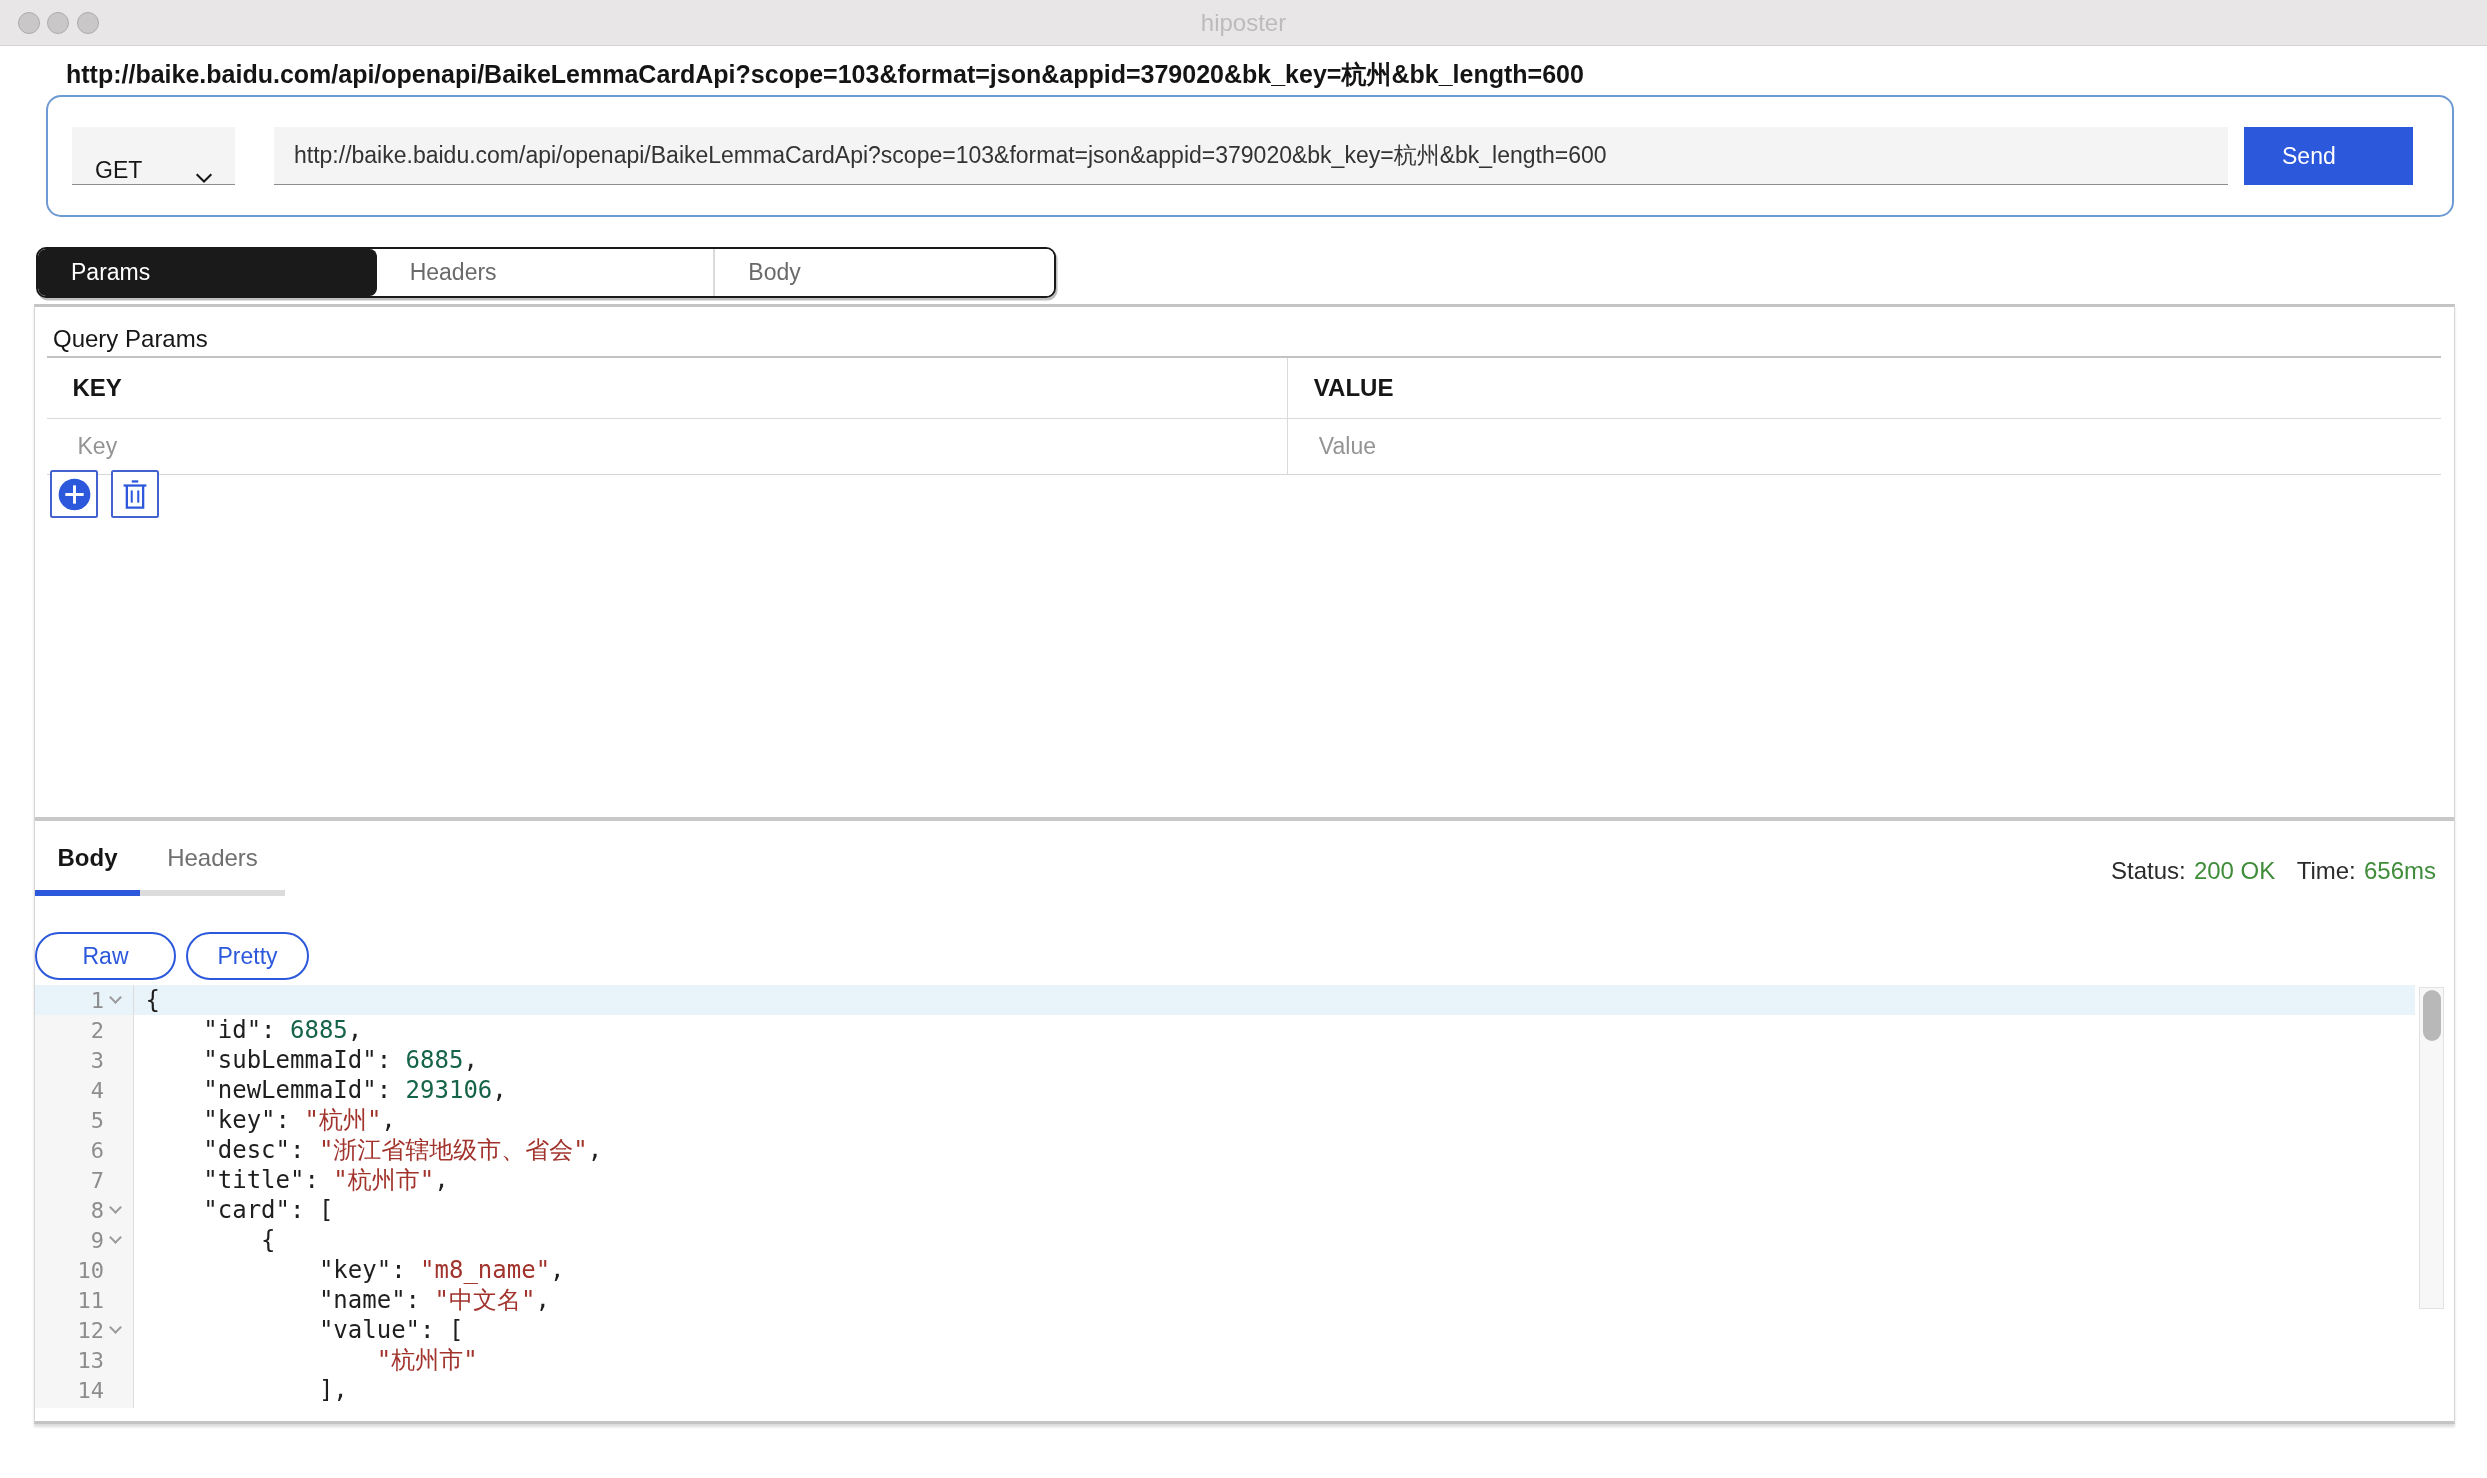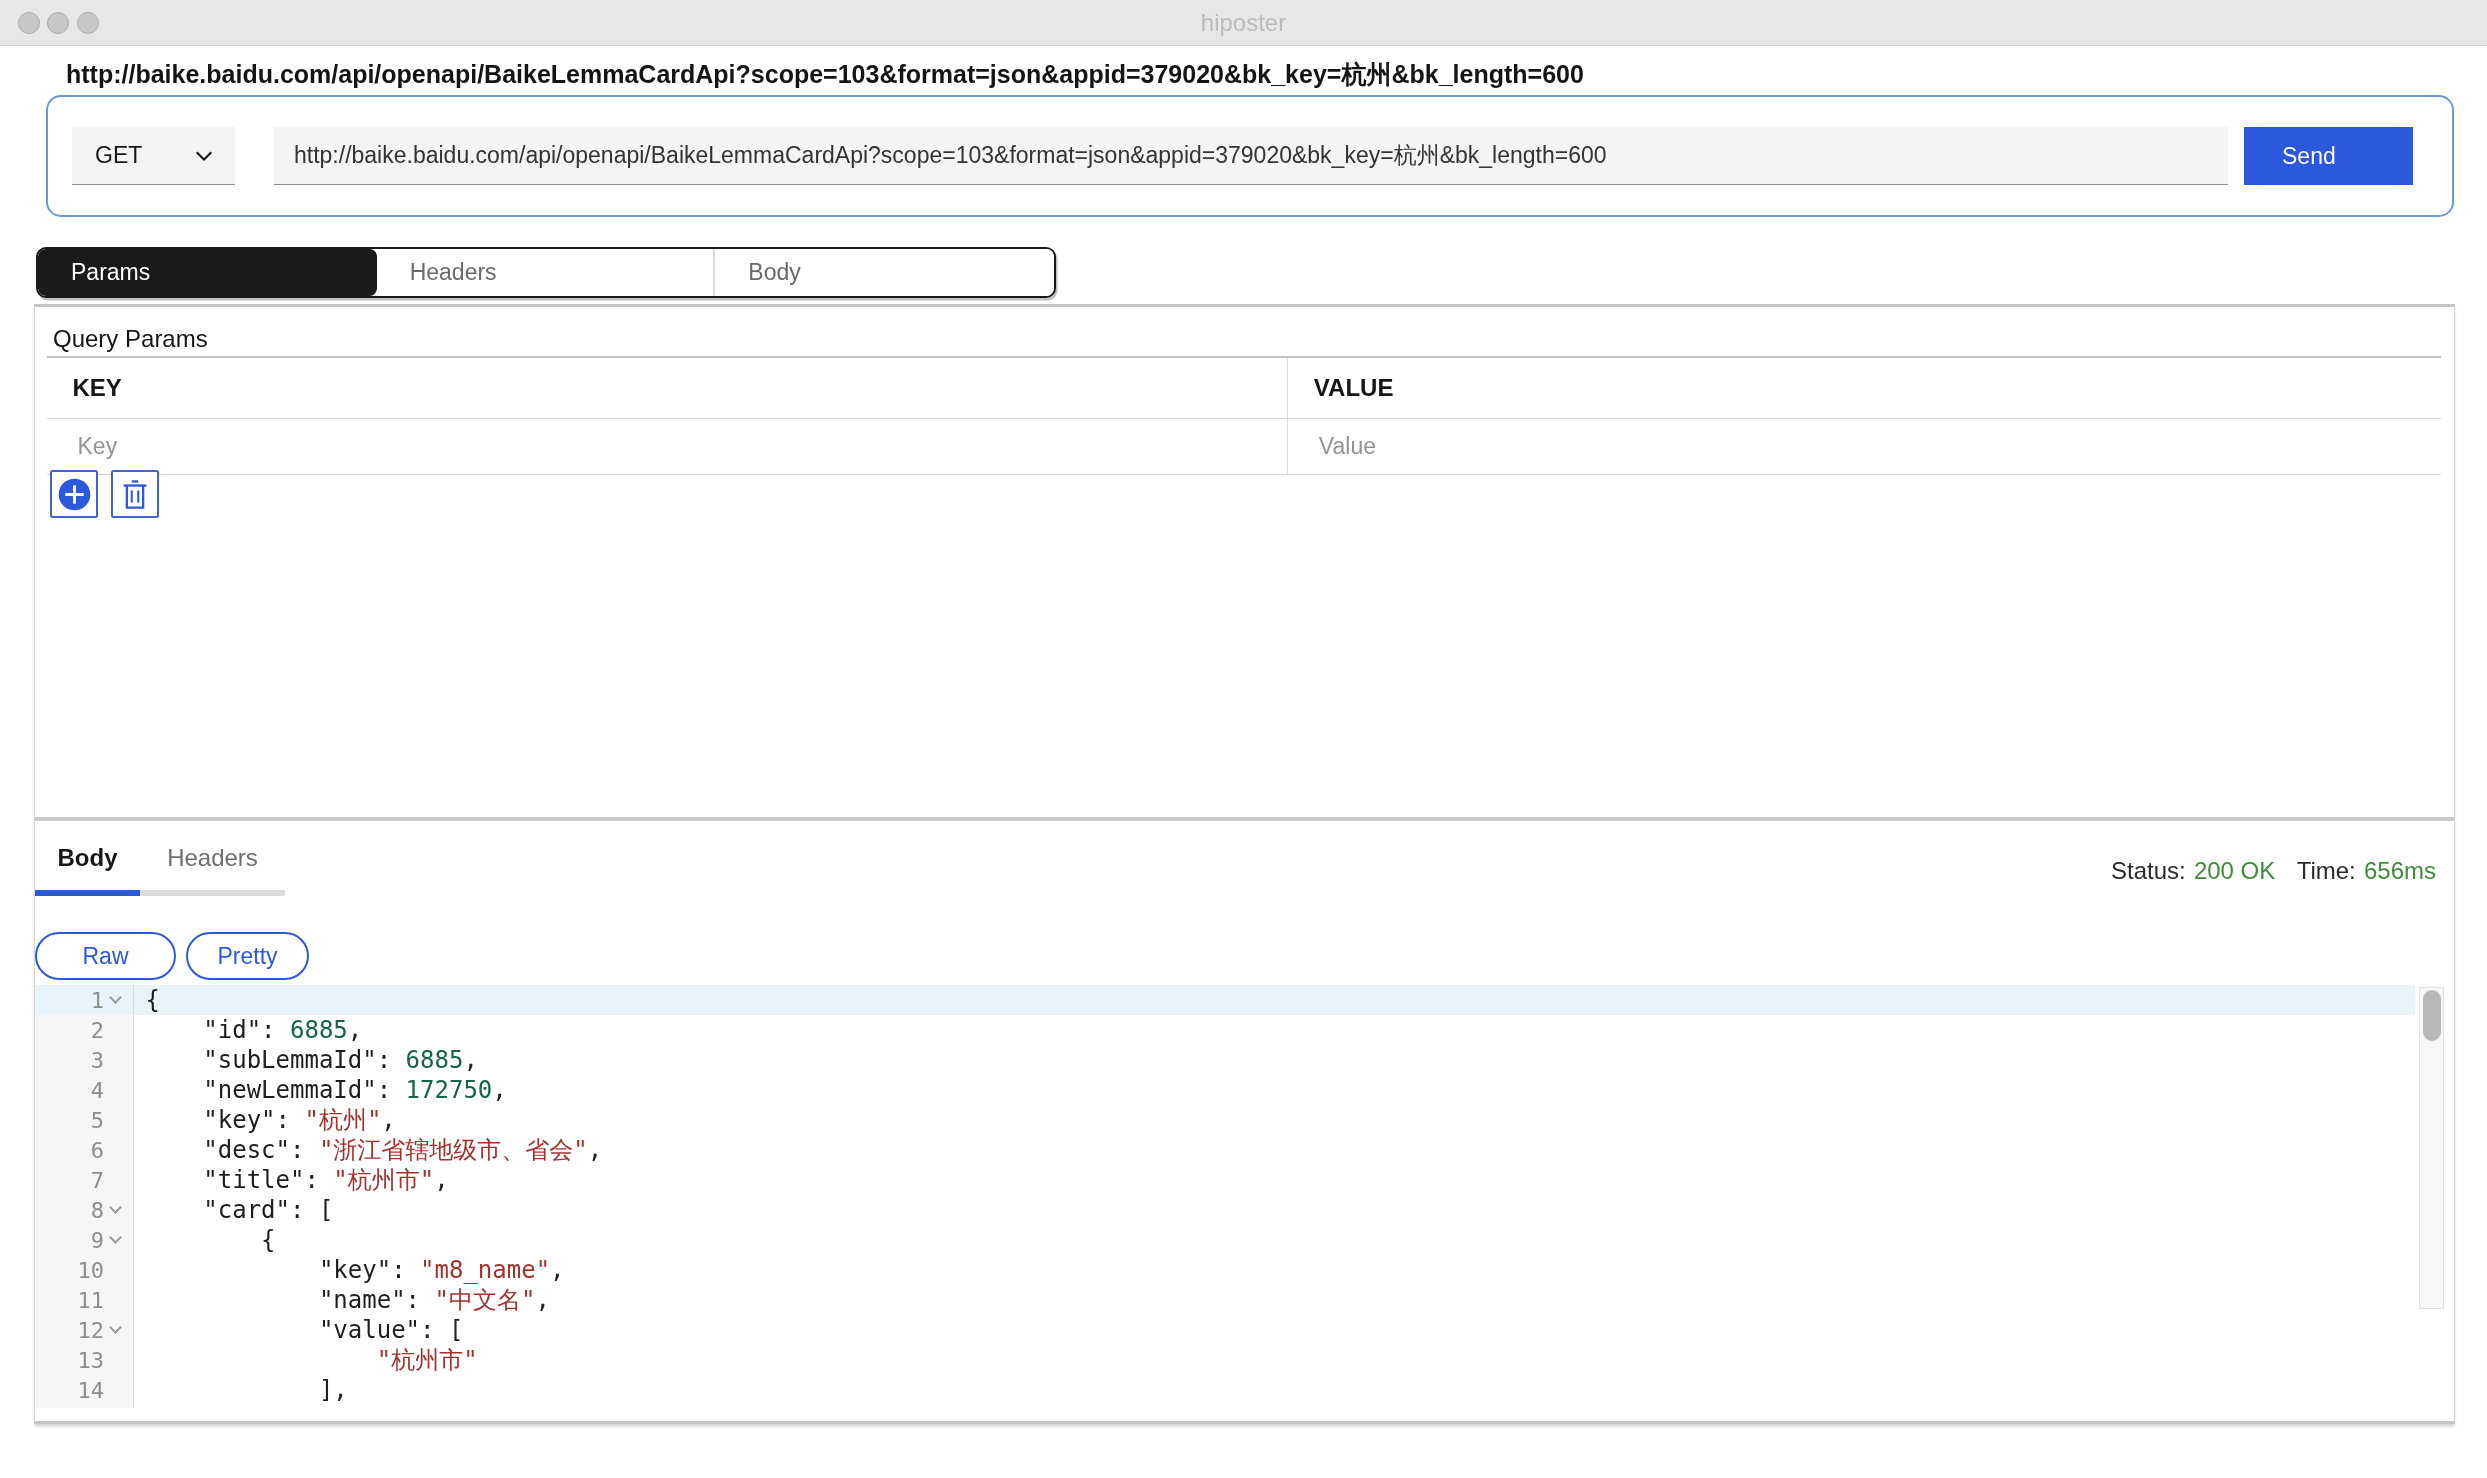--- a/index.html
+++ b/index.html
@@ -16,21 +16,21 @@
     text-align:center; font-weight:normal; font-size:24px; color:#bdbbbb; }
 
   
   .url-heading { position:absolute; left:66px; top:58px; font-size:25px; font-weight:bold; color:#141414; }
 
   
   .request-panel { position:absolute; left:46px; top:95px; width:2408px; height:122px;
     border:2.5px solid #6e9ad3; border-radius:15px; background:#fff;
     display:flex; align-items:center; padding:0 39px 0 24px; }
   .method-select { width:163px; height:58px; background:#f4f4f4; border-bottom:1.6px solid #8d8d8d;
-    display:flex; align-items:center; justify-content:space-between; padding:0 21.4px 0 23px;
+    display:flex; align-items:flex-end; justify-content:space-between; padding:0 21.4px 0 23px;
     font-size:23px; color:#161616; cursor:pointer; flex:none; }
   .url-input { flex:1; height:58px; margin-left:39px; background:#f4f4f4; border:none;
     border-bottom:1.6px solid #8d8d8d; font-size:23px; color:#333333; padding:0 20px;
     font-family:"Liberation Sans","DejaVu Sans",sans-serif; outline:none; }
   .send-btn { width:169px; height:58px; margin-left:16.4px; background:#2c58dc; color:#fff;
     border:none; font-size:23px; text-align:left; padding-left:38px; cursor:pointer; flex:none; }
 
   
   .req-tabs { position:absolute; left:36px; top:247px; width:1020px; height:51px;
     border:2.5px solid #191919; border-radius:10px; background:#fff; display:grid;
@@ -221,21 +221,21 @@
               <div class="code-cell">
                 <pre><span class="tk-p">    "subLemmaId": </span><span class="tk-n">6885</span><span class="tk-p">,</span></pre>
               </div>
             </div>
             <div class="code-row">
               <div class="gutter-cell">
                 <span class="line-num">4</span>
                 <span class="fold-slot"></span>
               </div>
               <div class="code-cell">
-                <pre><span class="tk-p">    "newLemmaId": </span><span class="tk-n">172750</span><span class="tk-p">,</span></pre>
+                <pre><span class="tk-p">    "newLemmaId": </span><span class="tk-n">293106</span><span class="tk-p">,</span></pre>
               </div>
             </div>
             <div class="code-row">
               <div class="gutter-cell">
                 <span class="line-num">5</span>
                 <span class="fold-slot"></span>
               </div>
               <div class="code-cell">
                 <pre><span class="tk-p">    "key": </span><span class="tk-s">"杭州"</span><span class="tk-p">,</span></pre>
               </div>

